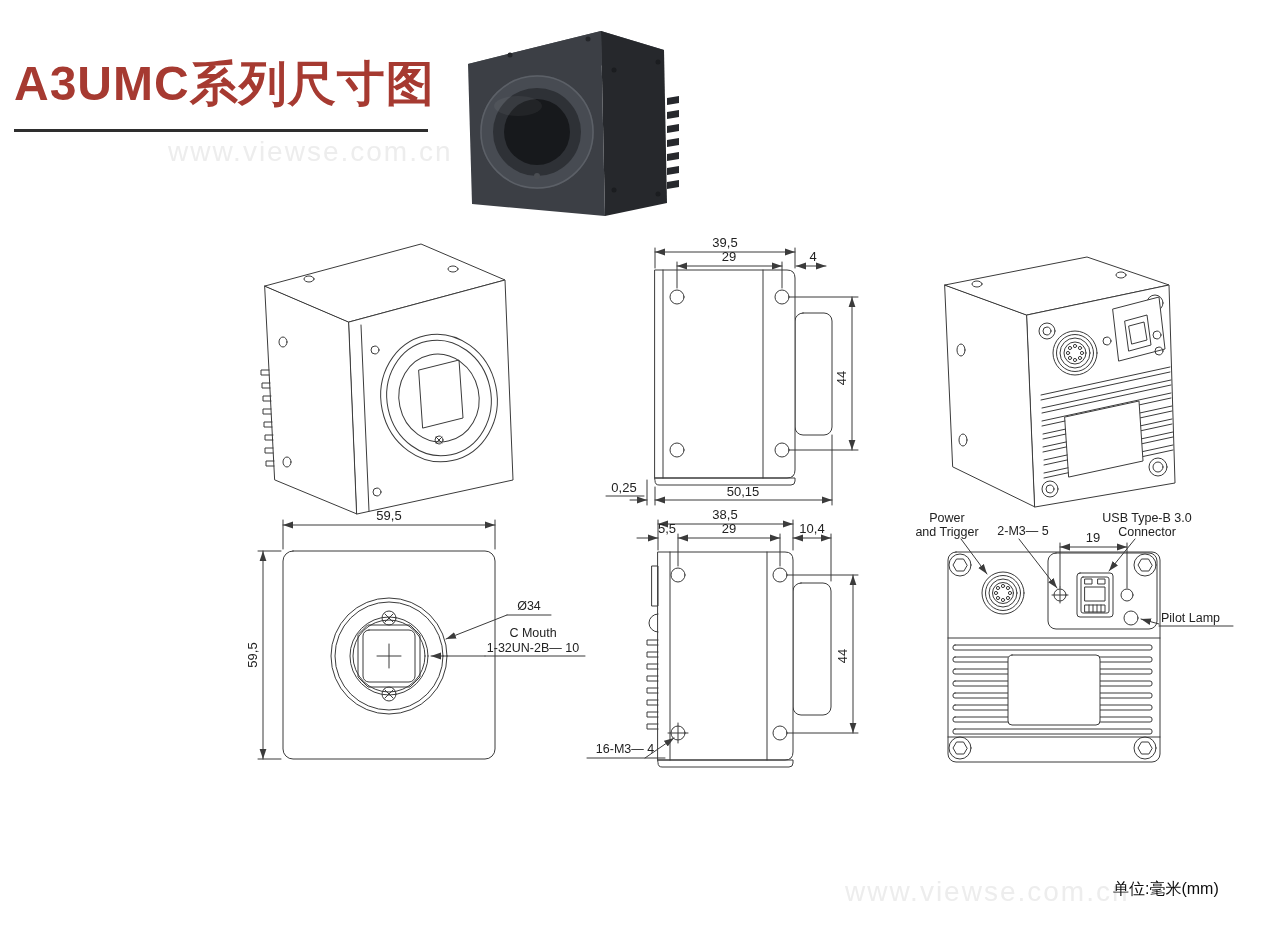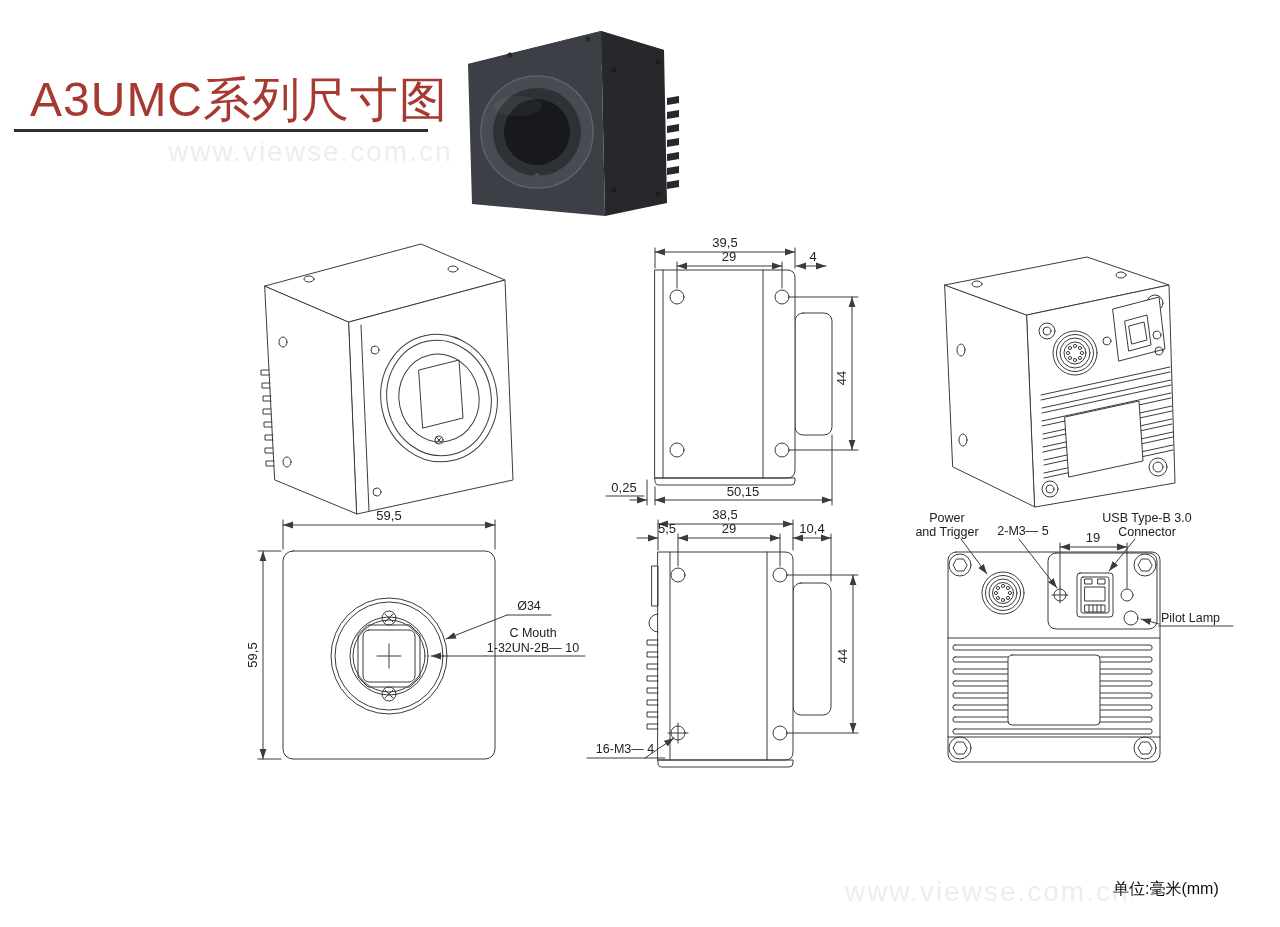--- a/index.html
+++ b/index.html
@@ -1,18 +1,18 @@
 <!DOCTYPE html>
 <html><head>
 <meta charset="utf-8">
 <style>
   html,body{margin:0;padding:0;background:#fff;}
   .page{position:relative;width:1280px;height:927px;background:#fff;overflow:hidden;
         font-family:"Liberation Sans",sans-serif;}
-  .title{position:absolute;left:14px;top:52px;margin:16px;font-size:48px;font-weight:normal;
+  .title{position:absolute;left:14px;top:52px;margin:0;font-size:48px;font-weight:bold;
          letter-spacing:1px;color:#A63A31;white-space:nowrap;}
   .title-rule{position:absolute;left:14px;top:129px;width:414px;height:3px;background:#2e2e2e;}
   .wm{position:absolute;color:#ededed;font-size:28px;letter-spacing:2px;white-space:nowrap;}
   .wm-top{left:168px;top:136px;}
   .wm-bottom{left:845px;top:876px;}
   .units{position:absolute;left:1113px;top:879px;font-size:16px;color:#0d0d0d;white-space:nowrap;}
   svg{position:absolute;overflow:visible;}
   .draw path,.draw rect,.draw circle,.draw ellipse,.draw line,.draw polygon{
     fill:none;stroke:#3b3b3b;stroke-width:1;stroke-linejoin:round;stroke-linecap:round;}
   .draw .arr{fill:#3b3b3b;stroke:none;}

